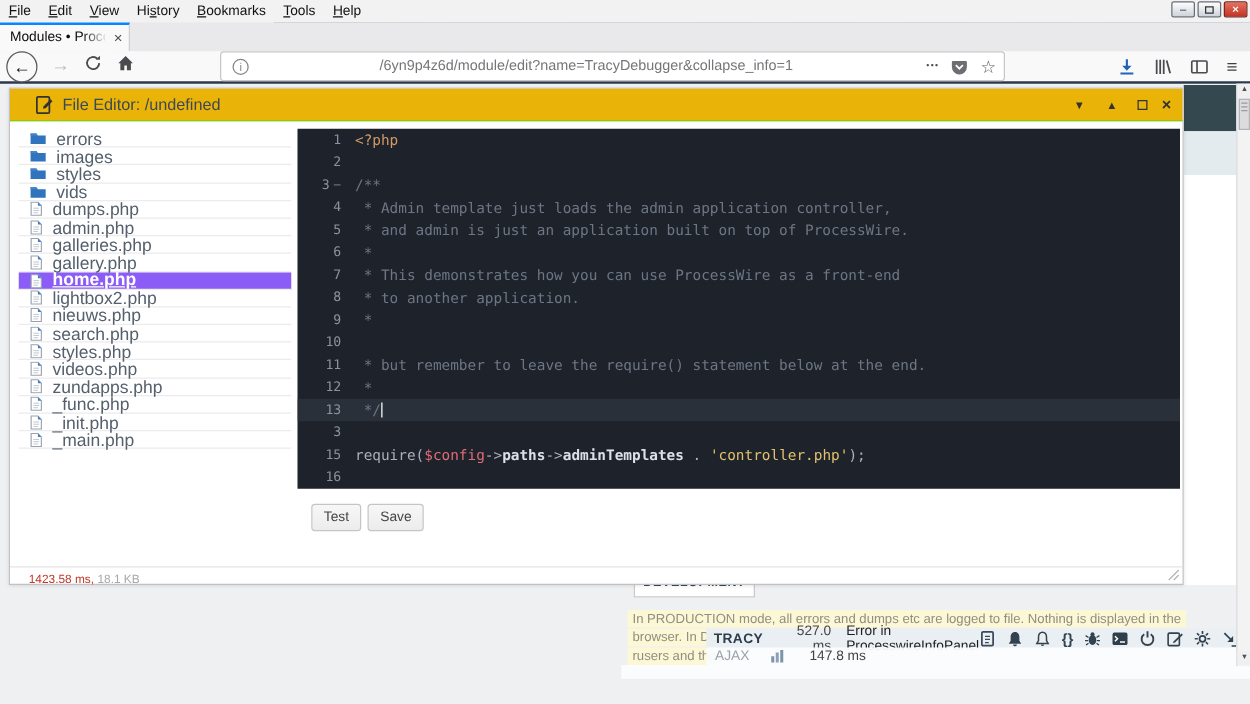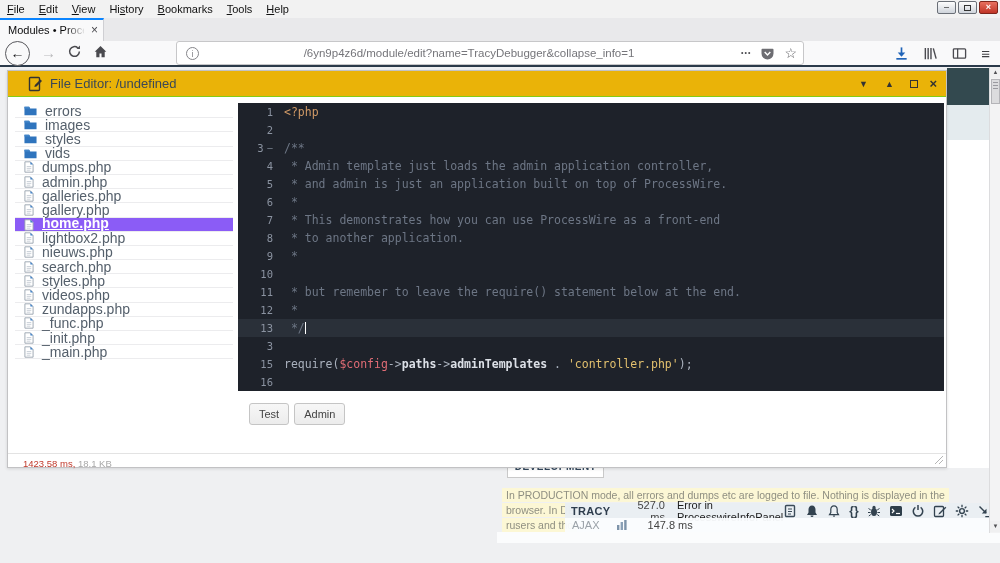--- a/index.html
+++ b/index.html
@@ -422,21 +422,21 @@
       <div class="ed-row"><span class="ed-gutter">11</span><span class="ed-code"><span class="tk-comment"> * but remember to leave the require() statement below at the end.</span></span></div>
       <div class="ed-row"><span class="ed-gutter">12</span><span class="ed-code"><span class="tk-comment"> *</span></span></div>
       <div class="ed-row active"><span class="ed-gutter">13</span><span class="ed-code"><span class="tk-comment"> */</span><span class="cursor"></span></span></div>
       <div class="ed-row"><span class="ed-gutter">3</span><span class="ed-code"></span></div>
       <div class="ed-row"><span class="ed-gutter">15</span><span class="ed-code"><span class="tk-plain">require(</span><span class="tk-var">$config</span><span class="tk-plain">-&gt;</span><span class="tk-prop">paths</span><span class="tk-plain">-&gt;</span><span class="tk-prop">adminTemplates</span><span class="tk-plain"> . </span><span class="tk-str">'controller.php'</span><span class="tk-plain">);</span></span></div>
       <div class="ed-row"><span class="ed-gutter">16</span><span class="ed-code"></span></div>
     </div>
 
   <div id="editor-buttons">
     <button class="pw-btn">Test</button>
-    <button class="pw-btn">Admin</button>
+    <button class="pw-btn">Save</button>
   </div>
 
   <div id="status-divider"></div>
   <div id="status-line">
     <span id="status-time">1423.58 ms,</span>
     <span id="status-size">18.1 KB</span>
   </div>
   <svg id="panel-grip" viewBox="0 0 10 10">
       <path d="M9 1L1 9M9 5L5 9" stroke="#b5b5b5" stroke-width="1"></path>
     </svg>

